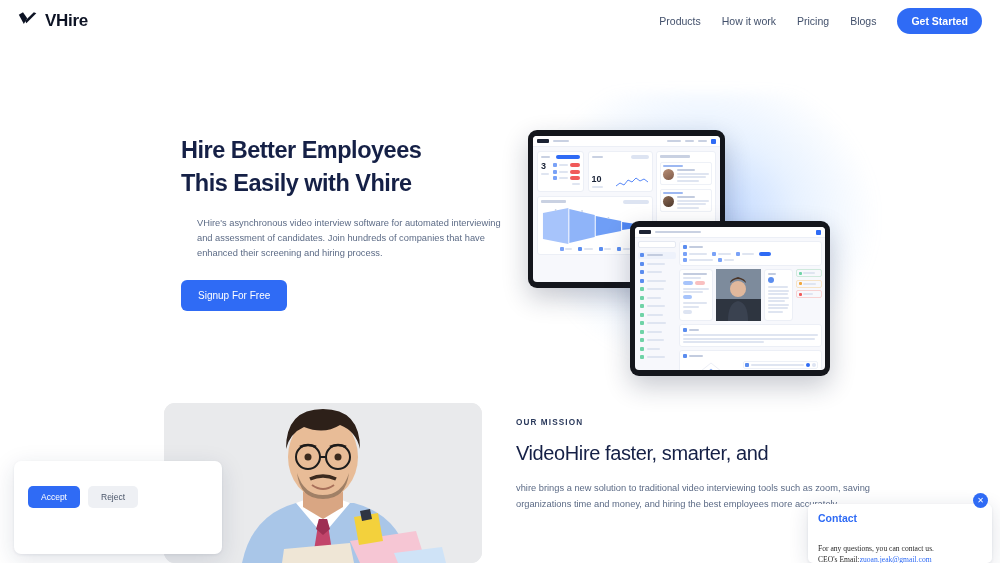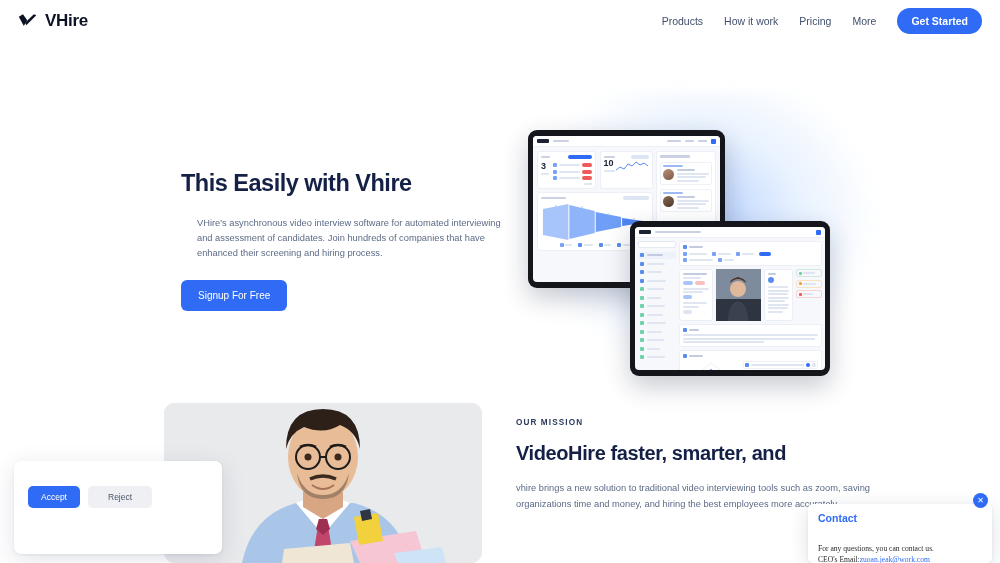--- a/index.html
+++ b/index.html
@@ -19,21 +19,21 @@
   
   .header {
     position: absolute; top: 0; left: 0;
     width: 1000px; height: 42px;
     display: flex; align-items: center;
     justify-content: space-between;
     padding: 0 18px 0 18px;
     background: #ffffff;
     z-index: 40;
   }
-  .brand { display: flex; align-items: center; gap: 7px; }
+  .brand { display: flex; align-items: flex-start; gap: 7px; }
   .brand-mark { width: 20px; height: 16px; display: block; }
   .brand-text {
     font-size: 17px; font-weight: bold; color: #0d1324;
     letter-spacing: -0.3px;
   }
   .nav { display: flex; align-items: center; gap: 21px; }
   .nav-link {
     font-size: 10.5px; color: #42506b; text-decoration: none;
     white-space: nowrap;
   }
@@ -134,21 +134,21 @@
     background: #e9eaec;
     overflow: hidden;
   }
   .mission-text { position: absolute; left: 516px; top: 28px; width: 400px; }
   .eyebrow {
     font-size: 8.2px; font-weight: bold; color: #2b3a5c;
     letter-spacing: 1.1px;
   }
   .mission-title {
     margin-top: 13px;
-    font-size: 20px; font-weight: bold; color: #152046;
+    font-size: 20px; font-weight: normal; color: #152046;
     line-height: 1.38; letter-spacing: -0.4px;
   }
   .mission-body {
     margin-top: 13px;
     font-size: 9.3px; color: #5c6b86; line-height: 1.72;
     width: 390px;
   }
 
   
   .cookie {
@@ -163,21 +163,21 @@
   .cookie-text { font-size: 8px; color: #5c6b86; line-height: 1.58; }
   .cookie-actions { display: flex; gap: 8px; margin-top: 12px; }
   .btn-accept {
     background: #2f6bf5; color: #fff; border: none;
     border-radius: 5px; font-size: 8.5px;
     padding: 6px 13px; cursor: pointer;
   }
   .btn-reject {
     background: #eef0f4; color: #4a5569; border: none;
     border-radius: 5px; font-size: 8.5px;
-    padding: 6px 20px; cursor: pointer;
+    padding: 6px 13px; cursor: pointer;
   }
 
   
   .contact {
     position: absolute; left: 808px; top: 504px;
     width: 184px; height: 59px;
     background: #ffffff;
     border-radius: 5px;
     box-shadow: 0 4px 20px rgba(25,40,80,0.14), 0 1px 3px rgba(25,40,80,0.08);
     padding: 8px 10px;
@@ -209,30 +209,30 @@
       <svg class="brand-mark" viewBox="0 0 24 18">
         <path d="M1 4 L7 15 L11 8 L6 1 Z" fill="#0d1324"></path>
         <path d="M10 14 L22 2 L19 1 L8.5 11 Z" fill="#0d1324"></path>
       </svg>
       <span class="brand-text">VHire</span>
     </div>
     <div class="nav">
       <a class="nav-link" href="#">Products</a>
       <a class="nav-link" href="#">How it work</a>
       <a class="nav-link" href="#">Pricing</a>
-      <a class="nav-link" href="#">More</a>
+      <a class="nav-link" href="#">Blogs</a>
       <button class="btn-primary">Get Started</button>
     </div>
   </div>
 
   <div class="hero">
 
     <div class="hero-copy">
       <h1 class="hero-title">
-        <br>
+        <span>Hire Better Employees</span><br>
         <span>This Easily with Vhire</span>
       </h1>
       <p class="hero-sub">VHire's asynchronous video interview software for automated interviewing and assessment of candidates. Join hundreds of companies that have enhanced their screening and hiring process.</p>
       <button class="hero-cta">Signup For Free</button>
     </div>
 
     <div class="hero-art">
       <div class="glow"></div>
 
       <div class="device back">
@@ -278,21 +278,21 @@
                         </div>
                         <div class="tiny" style="width:8px;align-self:flex-end"></div>
                       </div>
                     </div>
                   </div>
                   <div class="card" style="flex:1">
                     <div style="display:flex;justify-content:space-between;align-items:center">
                       <div class="mock-tt dk" style="width:11px"></div>
                       <div class="mock-chip" style="width:18px"></div>
                     </div>
-                    <div style="display:flex;gap:0;align-items:flex-end;margin-top:0">
+                    <div style="display:flex;gap:12px;align-items:flex-end;margin-top:16px">
                       <div>
                         <div class="bignum">10</div>
                         <div class="tiny" style="width:11px;margin-top:2px"></div>
                       </div>
                       <svg width="34" height="12" viewBox="0 0 34 12">
                         <polyline points="1,10 5,7 9,9 13,4 17,6 21,2 25,5 29,3 33,6" fill="none" stroke="#2f6bf5" stroke-width="0.8"></polyline>
                       </svg>
                     </div>
                   </div>
                 </div>
@@ -616,17 +616,17 @@
       <button class="btn-accept">Accept</button>
       <button class="btn-reject">Reject</button>
     </div>
   </div>
 
   <div class="contact">
     <button class="contact-close">✕</button>
     <div class="contact-title">Contact</div>
     <div class="contact-body">
       <span>For any questions, you can contact us.</span><br>
-      <span>CEO's Email:</span><a class="contact-email" href="#">zuoan.jeak@work.com</a>
+      <span>CEO's Email:</span><a class="contact-email" href="#">zuoan.jeak@gmail.com</a>
     </div>
   </div>
 
 </div>
 
 </body></html>

